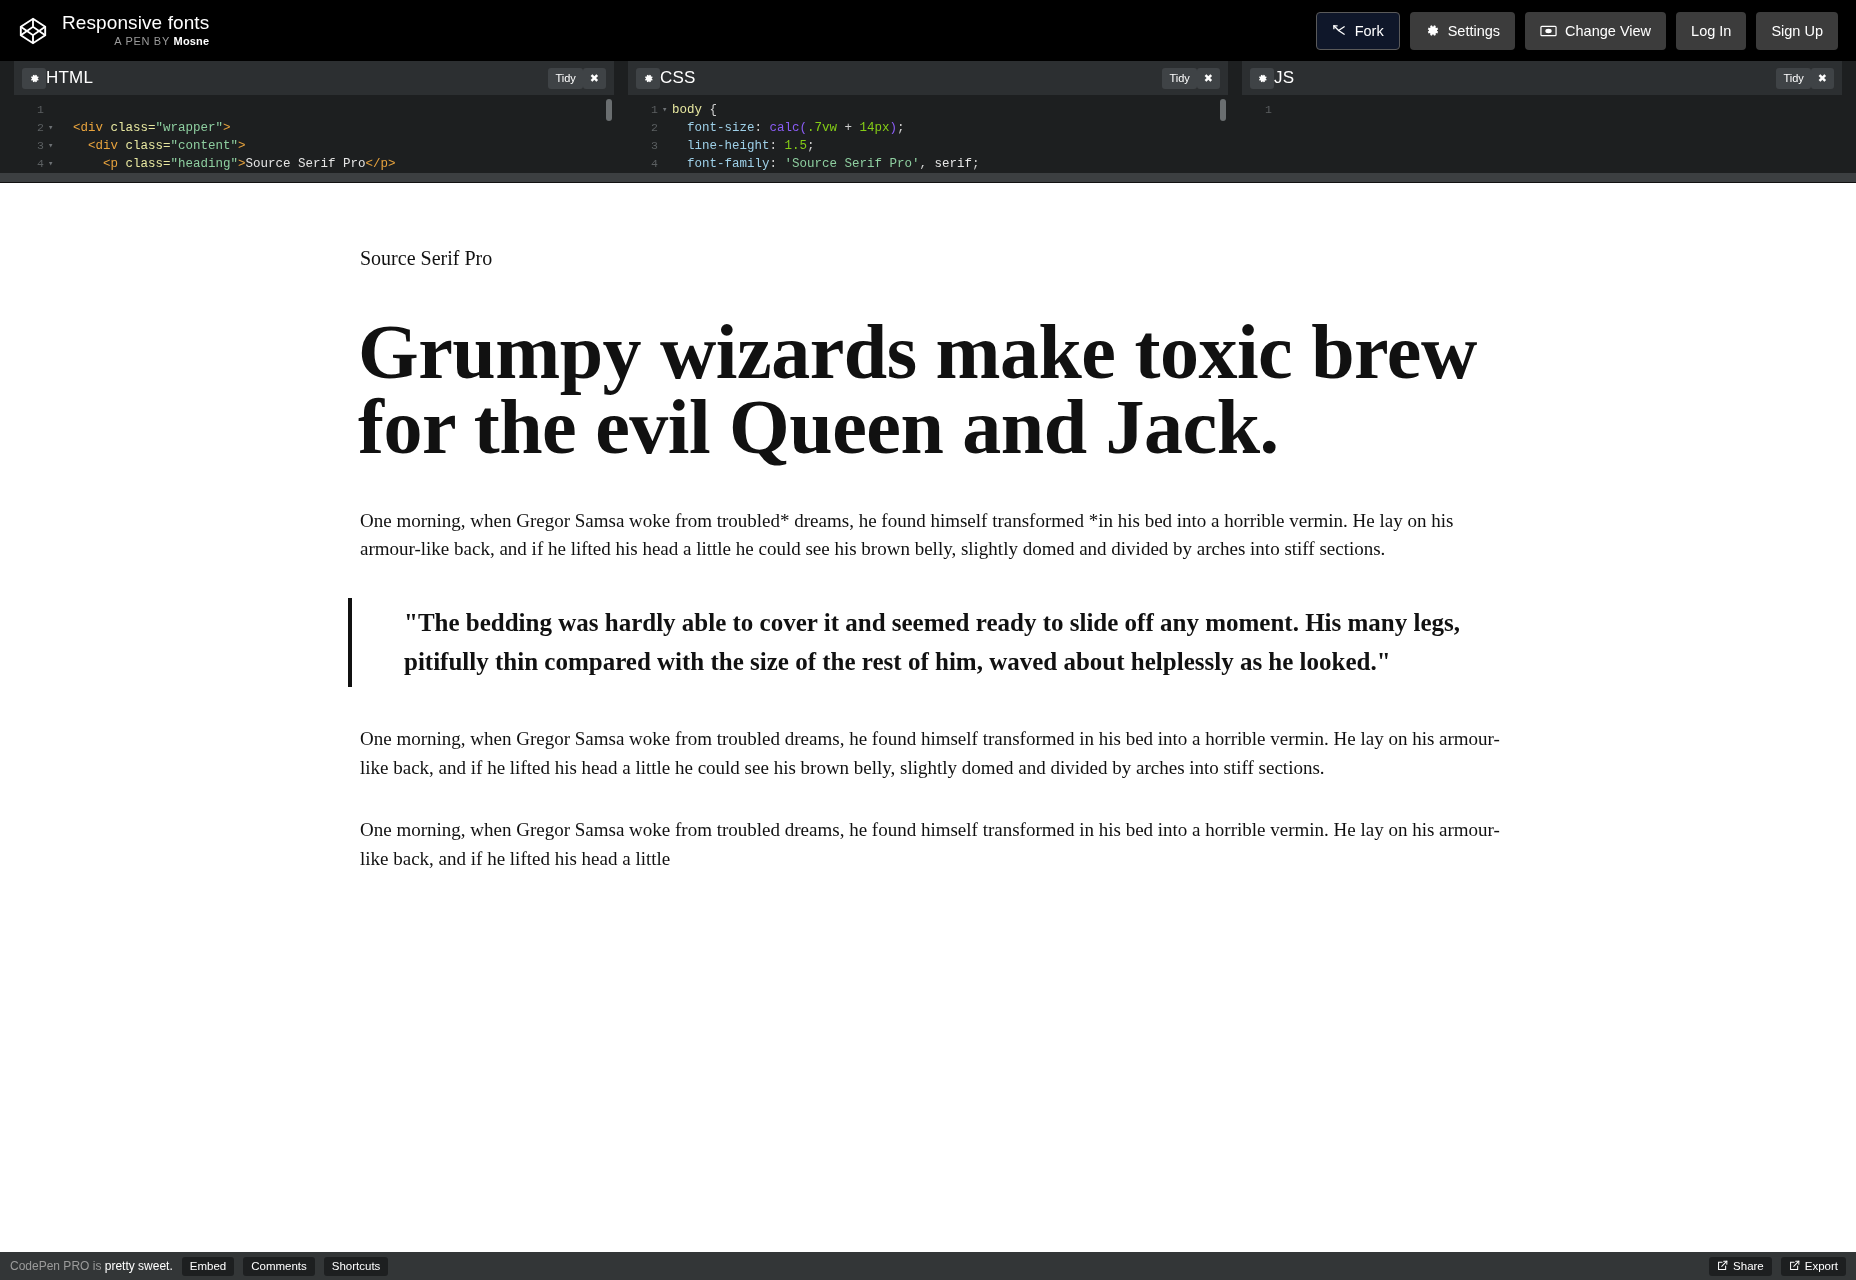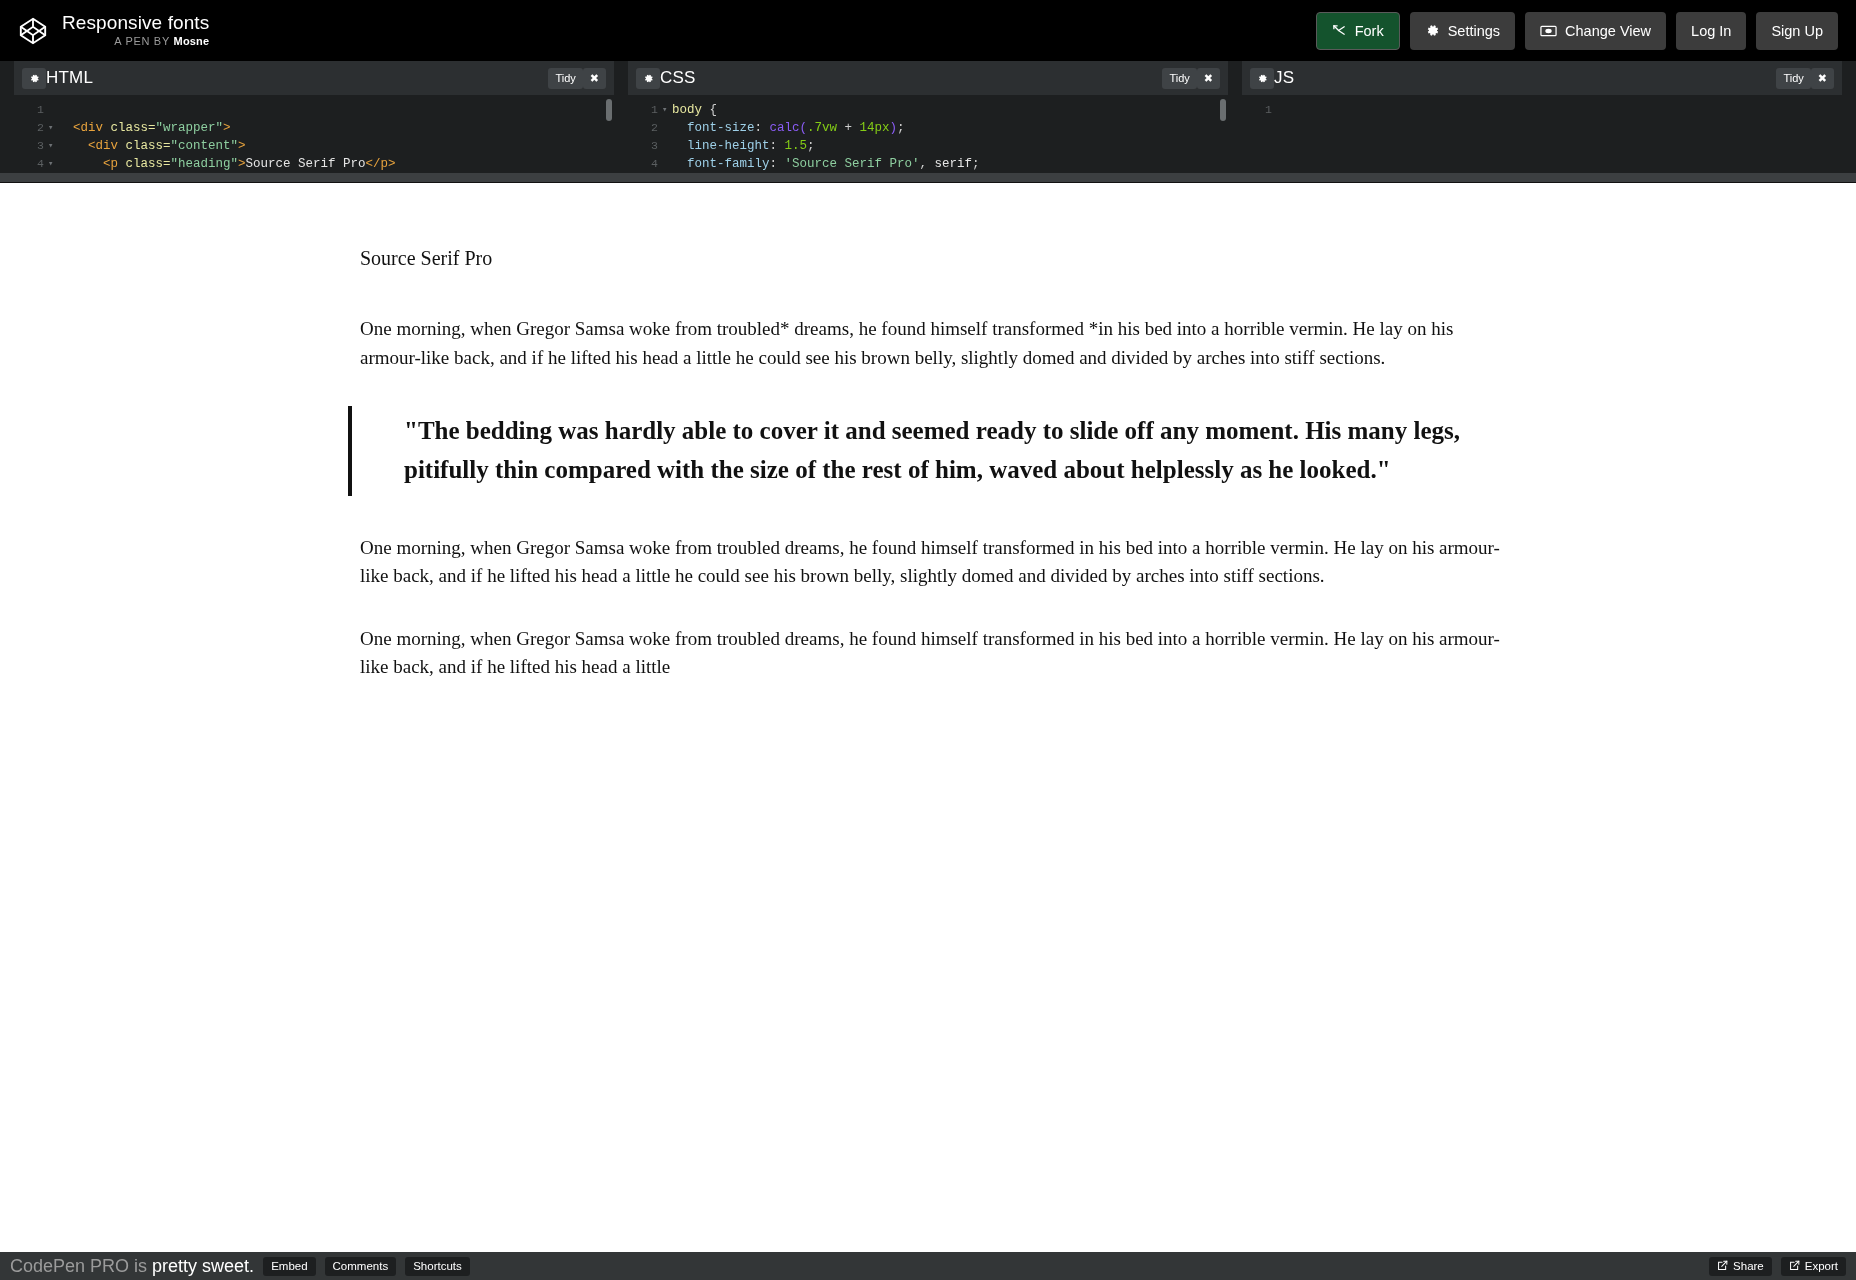--- a/index.html
+++ b/index.html
@@ -22,21 +22,21 @@
   .pen-by { font-size: 11px; line-height: 15px; color: #9b9b9b; letter-spacing: .7px; }
   .pen-by b { color: #fff; font-weight: bold; letter-spacing: .2px; }
   .topbar-spacer { flex: 1 1 auto; }
   .topbar-actions { display: flex; align-items: center; gap: 10px; }
   .btn {
     background: #3c3c3c; color: #fff; border: none; border-radius: 4px;
     height: 38px; padding: 0 15px; font-size: 14.5px;
     display: inline-flex; align-items: center; gap: 8px; cursor: pointer;
     font-family: "Liberation Sans", sans-serif; white-space: nowrap;
   }
-  .btn.fork { background: #14532d; border: 1px solid #5a5a5a; }
+  .btn.fork { background: #0f172a; border: 1px solid #5a5a5a; }
   .btn svg { display: block; }
 
   
   .editors { flex: 0 0 111px; display: flex; background: #1d1f20; padding: 0 14px; gap: 14px; }
   .editor {
     flex: 1 1 0; min-width: 0; background: #1d1f20;
     display: flex; flex-direction: column; position: relative; overflow: hidden;
   }
   .editor-head {
     height: 34px; flex: 0 0 34px; background: #2c2f31;
@@ -99,21 +99,21 @@
   .pv-quote {
     border-left: 4px solid #111; margin: 0 0 38px 0; padding: 6px 0 6px 52px;
     font-size: 25px; line-height: 1.55; font-weight: bold;
   }
 
   
   .footer {
     flex: 0 0 28px; height: 28px; background: #333637;
     display: flex; align-items: center; padding: 0 10px; gap: 9px;
   }
-  .foot-text { font-size: 18px; color: #9b9b9b; }
+  .foot-text { font-size: 12px; color: #9b9b9b; }
   .foot-text b { color: #fff; font-weight: normal; }
   .foot-btn {
     background: #1d1f20; color: #fff; border: none; border-radius: 3px;
     height: 19px; padding: 0 8px; font-size: 11.5px; cursor: pointer;
     display: inline-flex; align-items: center; gap: 5px;
     font-family: "Liberation Sans", sans-serif;
   }
   .foot-spacer { flex: 1 1 auto; }
 </style>
 </head>
@@ -250,20 +250,21 @@
           </div>
       </div>
     </div>
   </div>
 
   <div class="divider-bar"></div>
 
   <div class="preview">
     <div class="preview-inner">
       <p class="pv-label">Source Serif Pro</p>
+      <h1 class="pv-heading">Grumpy wizards make toxic brew for the evil Queen and Jack.</h1>
       <p class="pv-para">One morning, when Gregor Samsa woke from troubled* dreams, he found himself transformed *in his bed into a horrible vermin. He lay on his armour-like back, and if he lifted his head a little he could see his brown belly, slightly domed and divided by arches into stiff sections.</p>
       <blockquote class="pv-quote">"The bedding was hardly able to cover it and seemed ready to slide off any moment. His many legs, pitifully thin compared with the size of the rest of him, waved about helplessly as he looked."</blockquote>
       <p class="pv-para">One morning, when Gregor Samsa woke from troubled dreams, he found himself transformed in his bed into a horrible vermin. He lay on his armour-like back, and if he lifted his head a little he could see his brown belly, slightly domed and divided by arches into stiff sections.</p>
       <p class="pv-para">One morning, when Gregor Samsa woke from troubled dreams, he found himself transformed in his bed into a horrible vermin. He lay on his armour-like back, and if he lifted his head a little</p>
     </div>
   </div>
 
   <div class="footer">
     <span class="foot-text"><span>CodePen PRO is </span><b>pretty sweet.</b></span>
     <button class="foot-btn">Embed</button>

